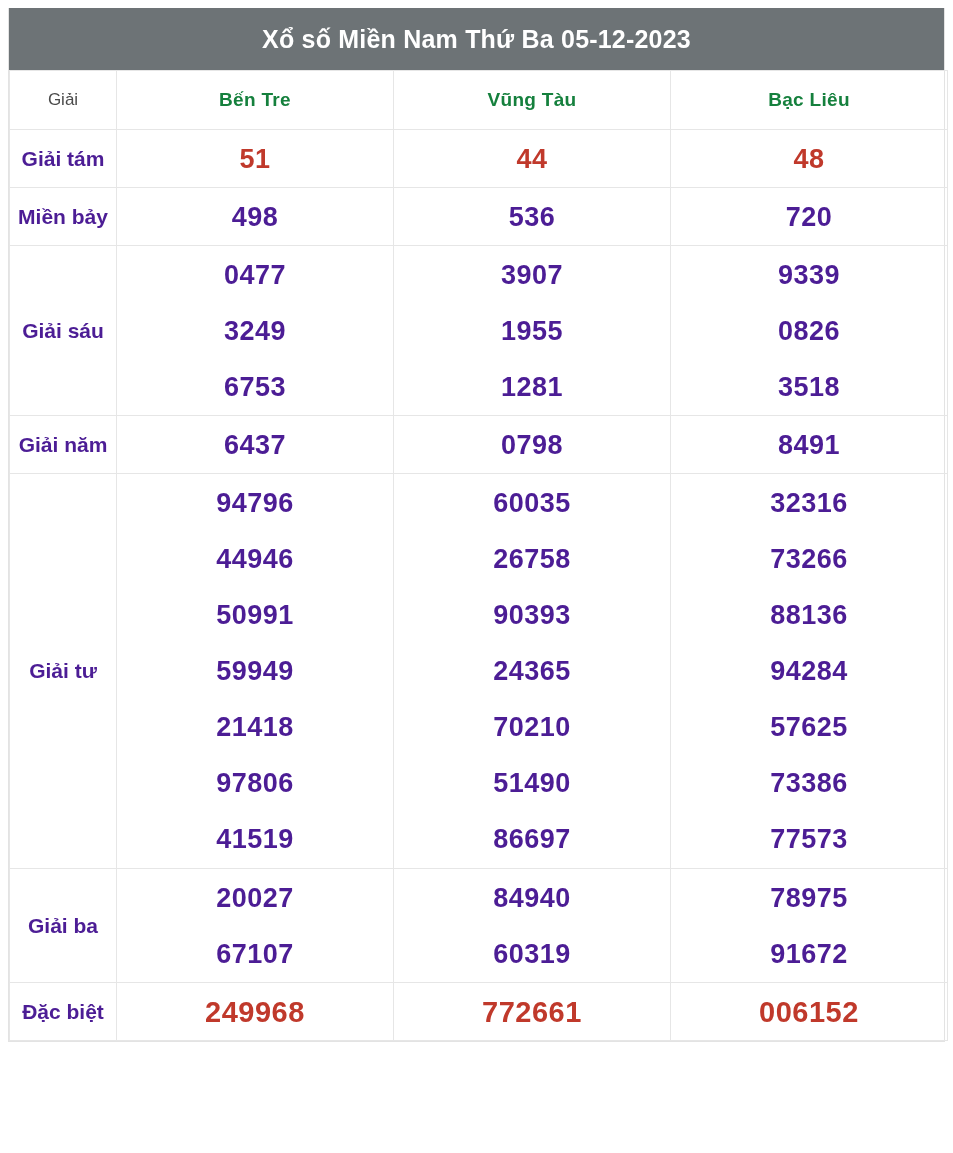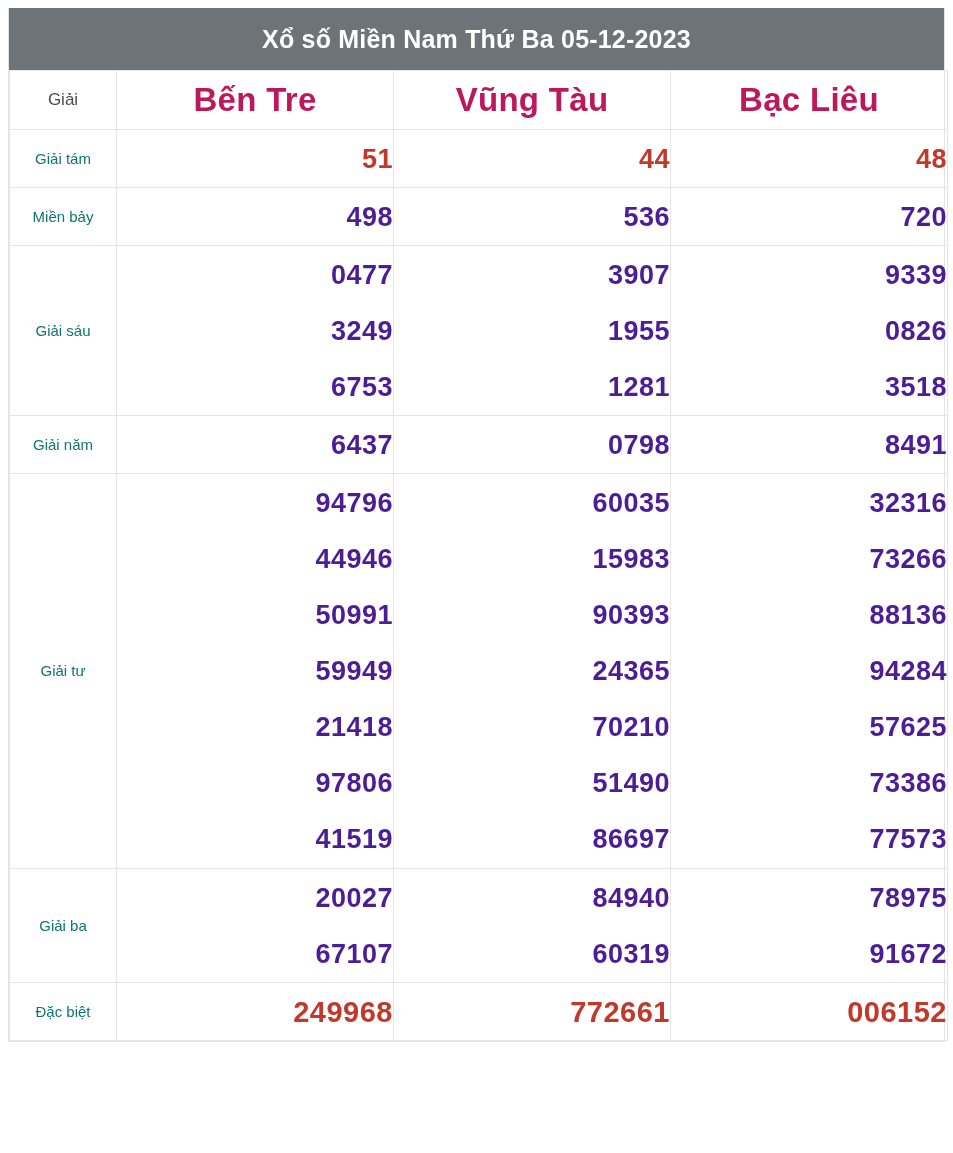--- a/index.html
+++ b/index.html
@@ -58,34 +58,34 @@
     text-align: center;
     vertical-align: middle;
     padding: 0;
   }
 
   table.results tr.head-row td {
     height: 58px;
   }
 
   .label-cell {
-    font-size: 15px;
-    color: #0f766e;
-    font-weight: normal;
+    font-size: 21px;
+    color: #4c1d95;
+    font-weight: bold;
   }
 
   .head-label {
     font-size: 17px;
     color: #4a4a4a;
   }
 
   .province-name {
-    font-size: 33px;
-    font-weight: bold;
-    color: #be185d;
+    font-size: 19px;
+    font-weight: bold;
+    color: #15803d;
     letter-spacing: 0.3px;
   }
 
   .num {
     font-size: 27px;
     font-weight: bold;
     color: #4c1d95;
     letter-spacing: 0.5px;
     line-height: 56px;
   }
@@ -97,21 +97,20 @@
   .num.special {
     font-size: 29px;
     color: #c0392b;
   }
 
   .num-stack {
     display: block;
   }
   .num-stack .num {
     display: block;
-    text-align: right;
   }
 
   .row-h1 td { height: 57px; }
   .row-h2 td { height: 113px; }
   .row-h3 td { height: 169px; }
   .row-h7 td { height: 394px; }
 </style>
 </head>
 <body>
 
@@ -221,21 +220,21 @@
                 <span class="num">50991</span>
                 <span class="num">59949</span>
                 <span class="num">21418</span>
                 <span class="num">97806</span>
                 <span class="num">41519</span>
               </span>
             </td>
             <td>
               <span class="num-stack">
                 <span class="num">60035</span>
-                <span class="num">15983</span>
+                <span class="num">26758</span>
                 <span class="num">90393</span>
                 <span class="num">24365</span>
                 <span class="num">70210</span>
                 <span class="num">51490</span>
                 <span class="num">86697</span>
               </span>
             </td>
             <td>
               <span class="num-stack">
                 <span class="num">32316</span>

